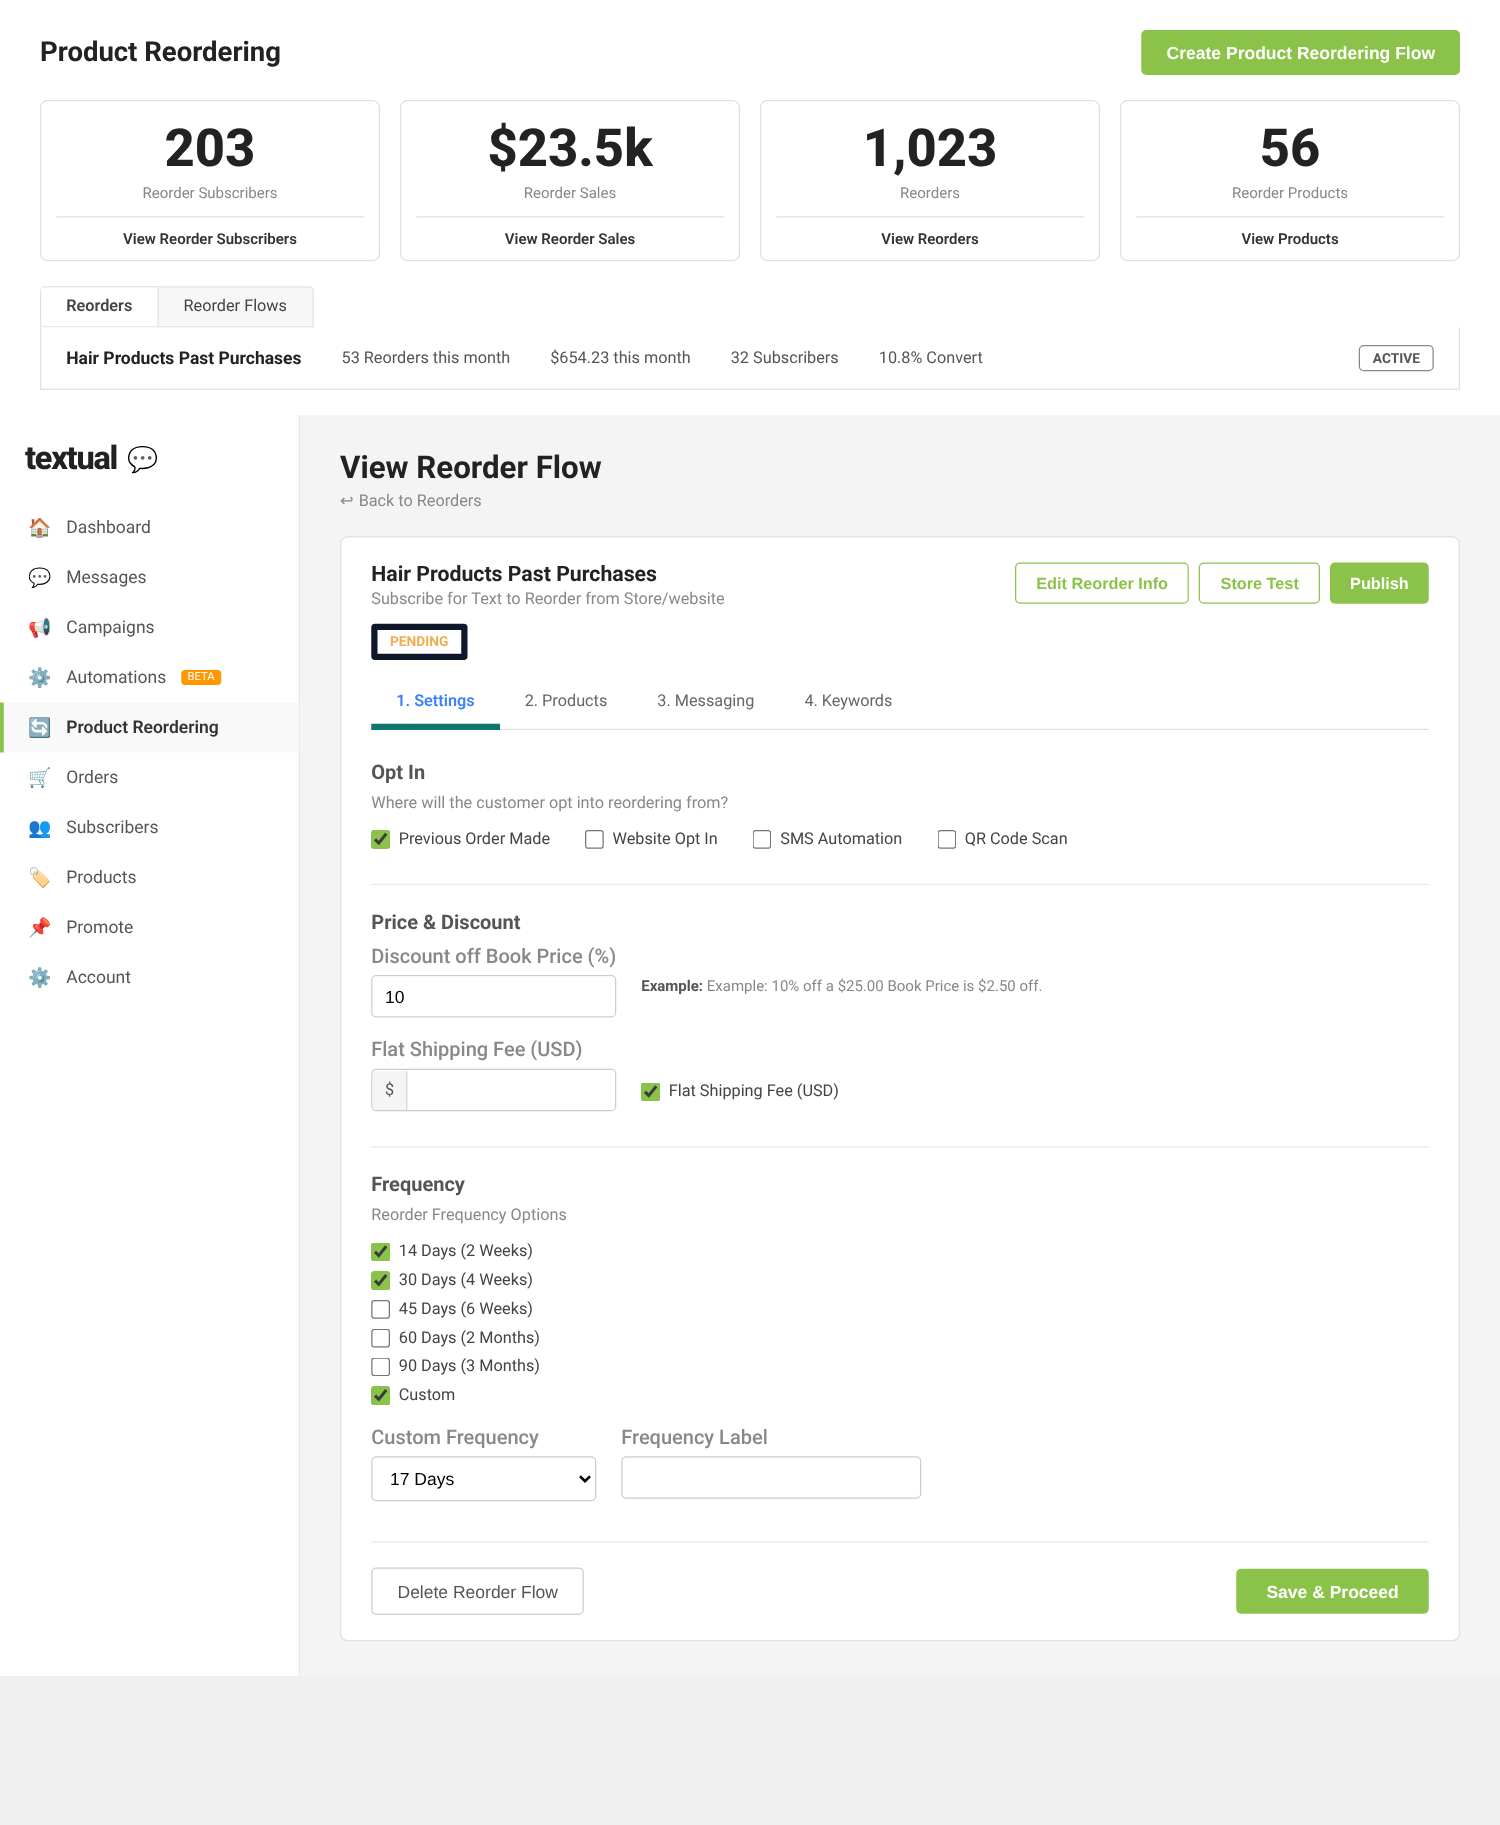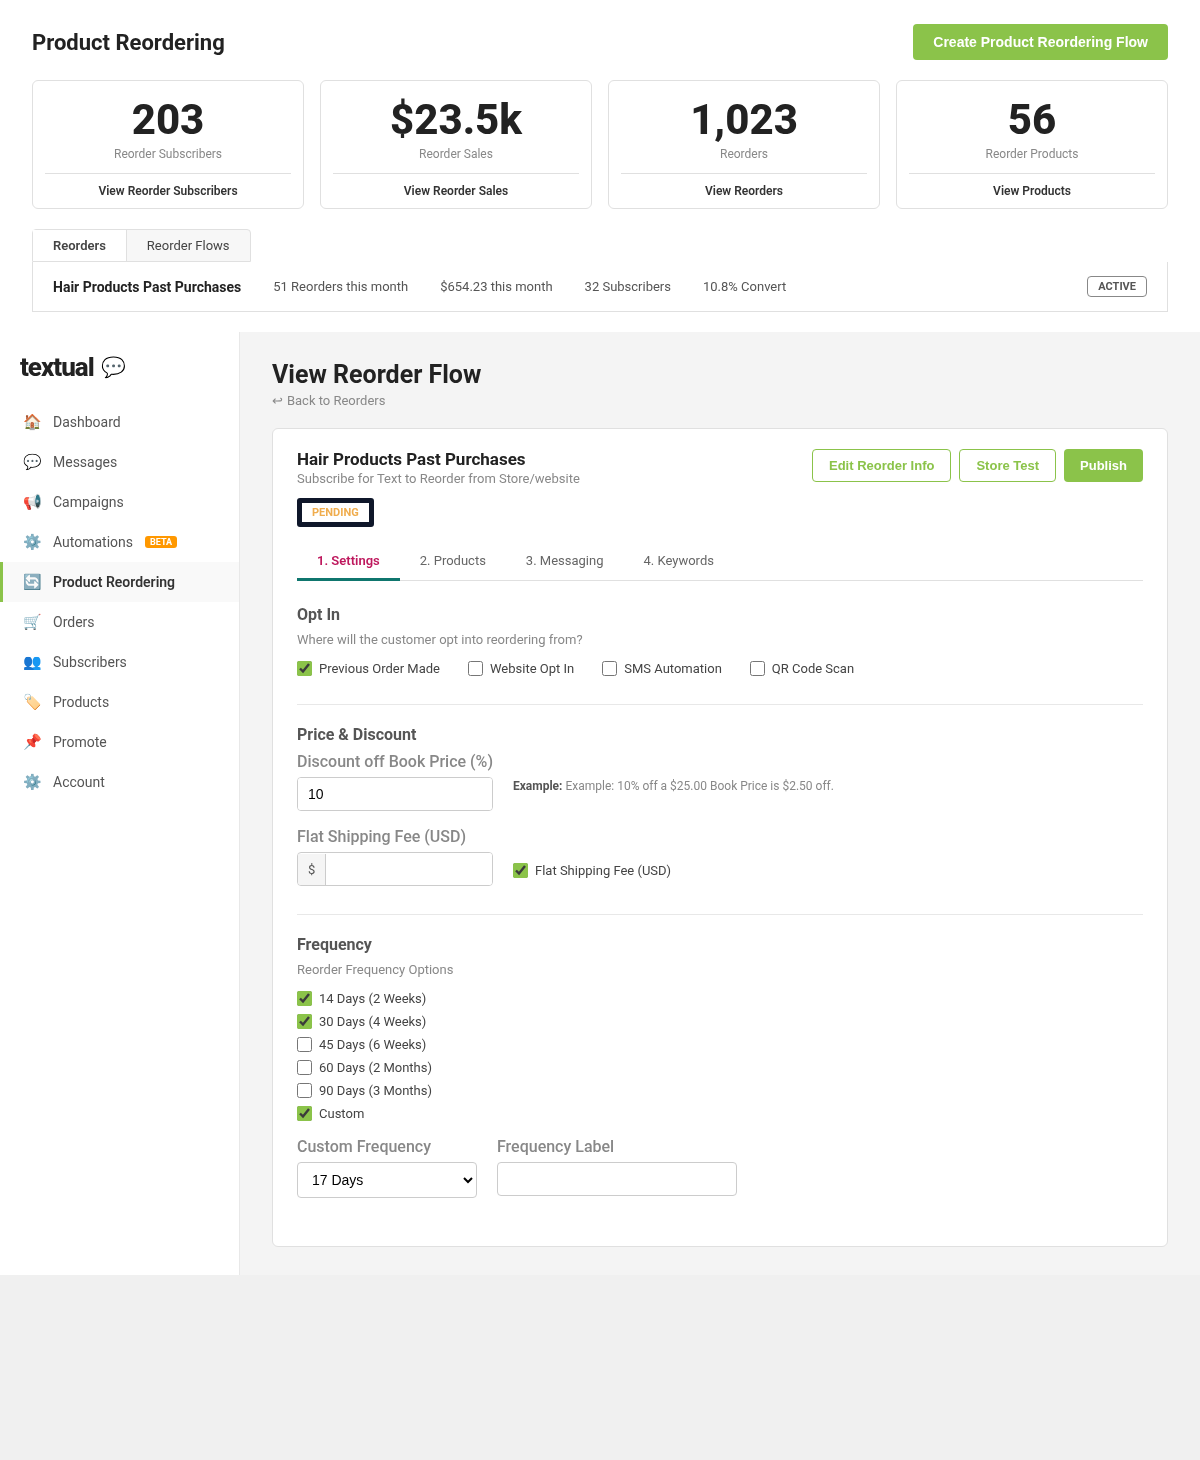--- a/index.html
+++ b/index.html
@@ -165,21 +165,21 @@
       font-weight: 600;
       background: #f9f9f9;
     }
     .nav-icon { font-size: 15px; width: 18px; text-align: center; }
     .beta-badge {
       font-size: 9px;
       background: #ff9800;
       color: #fff;
       padding: 1px 5px;
       border-radius: 3px;
-      font-weight: 700;
+      font-weight: 400;
     }
 
     
     .content-area {
       flex: 1;
       background: #f4f4f4;
       padding: 28px 32px;
     }
     .view-header {
       margin-bottom: 20px;
@@ -266,23 +266,23 @@
     }
     .flow-tab {
       padding: 10px 20px;
       font-size: 13px;
       color: #666;
       cursor: pointer;
       border-bottom: 2px solid transparent;
       margin-bottom: -1px;
     }
     .flow-tab.active {
-      color: #be185d;
-      font-weight: 600;
-      border-bottom: 3px solid #0f766e;
+      color: #3b82f6;
+      font-weight: 600;
+      border-bottom: 5px solid #0f766e;
     }
 
     
     .form-section {
       margin-bottom: 28px;
     }
     .section-title {
       font-size: 16px;
       font-weight: 700;
       color: #555;
@@ -465,21 +465,21 @@
 
   <div>
     <div class="tabs-bar">
 
     <div class="tab-item active">Reorders</div>
         <div class="tab-item">Reorder Flows</div>
       </div>
     <div class="reorder-row">
       <span class="reorder-name">Hair Products Past Purchases</span>
 
-      <span class="reorder-stat">51 Reorders this month</span>
+      <span class="reorder-stat">53 Reorders this month</span>
         <span class="reorder-stat">$654.23 this month</span>
         <span class="reorder-stat">32 Subscribers</span>
         <span class="reorder-stat">10.8% Convert</span>
         <span class="active-badge">ACTIVE</span>
     </div>
   </div>
 </div>
 
 <div class="main-layout">
 
@@ -664,16 +664,20 @@
             <option value="17 Days">17 Days</option><option value="7 Days">7 Days</option><option value="21 Days">21 Days</option><option value="28 Days">28 Days</option></select>
           </div>
           <div class="form-group">
             <label class="form-label">Frequency Label</label>
             <input type="text" class="freq-label-input" id="freqLabelInput" style="">
           </div>
         </div>
       </div>
 
       
+      <div class="flow-footer">
+        <button class="btn-delete">Delete Reorder Flow</button>
+        <button class="btn-save">Save &amp; Proceed</button>
+      </div>
 
     </div>
   </main>
 </div>
 
 </body></html>

